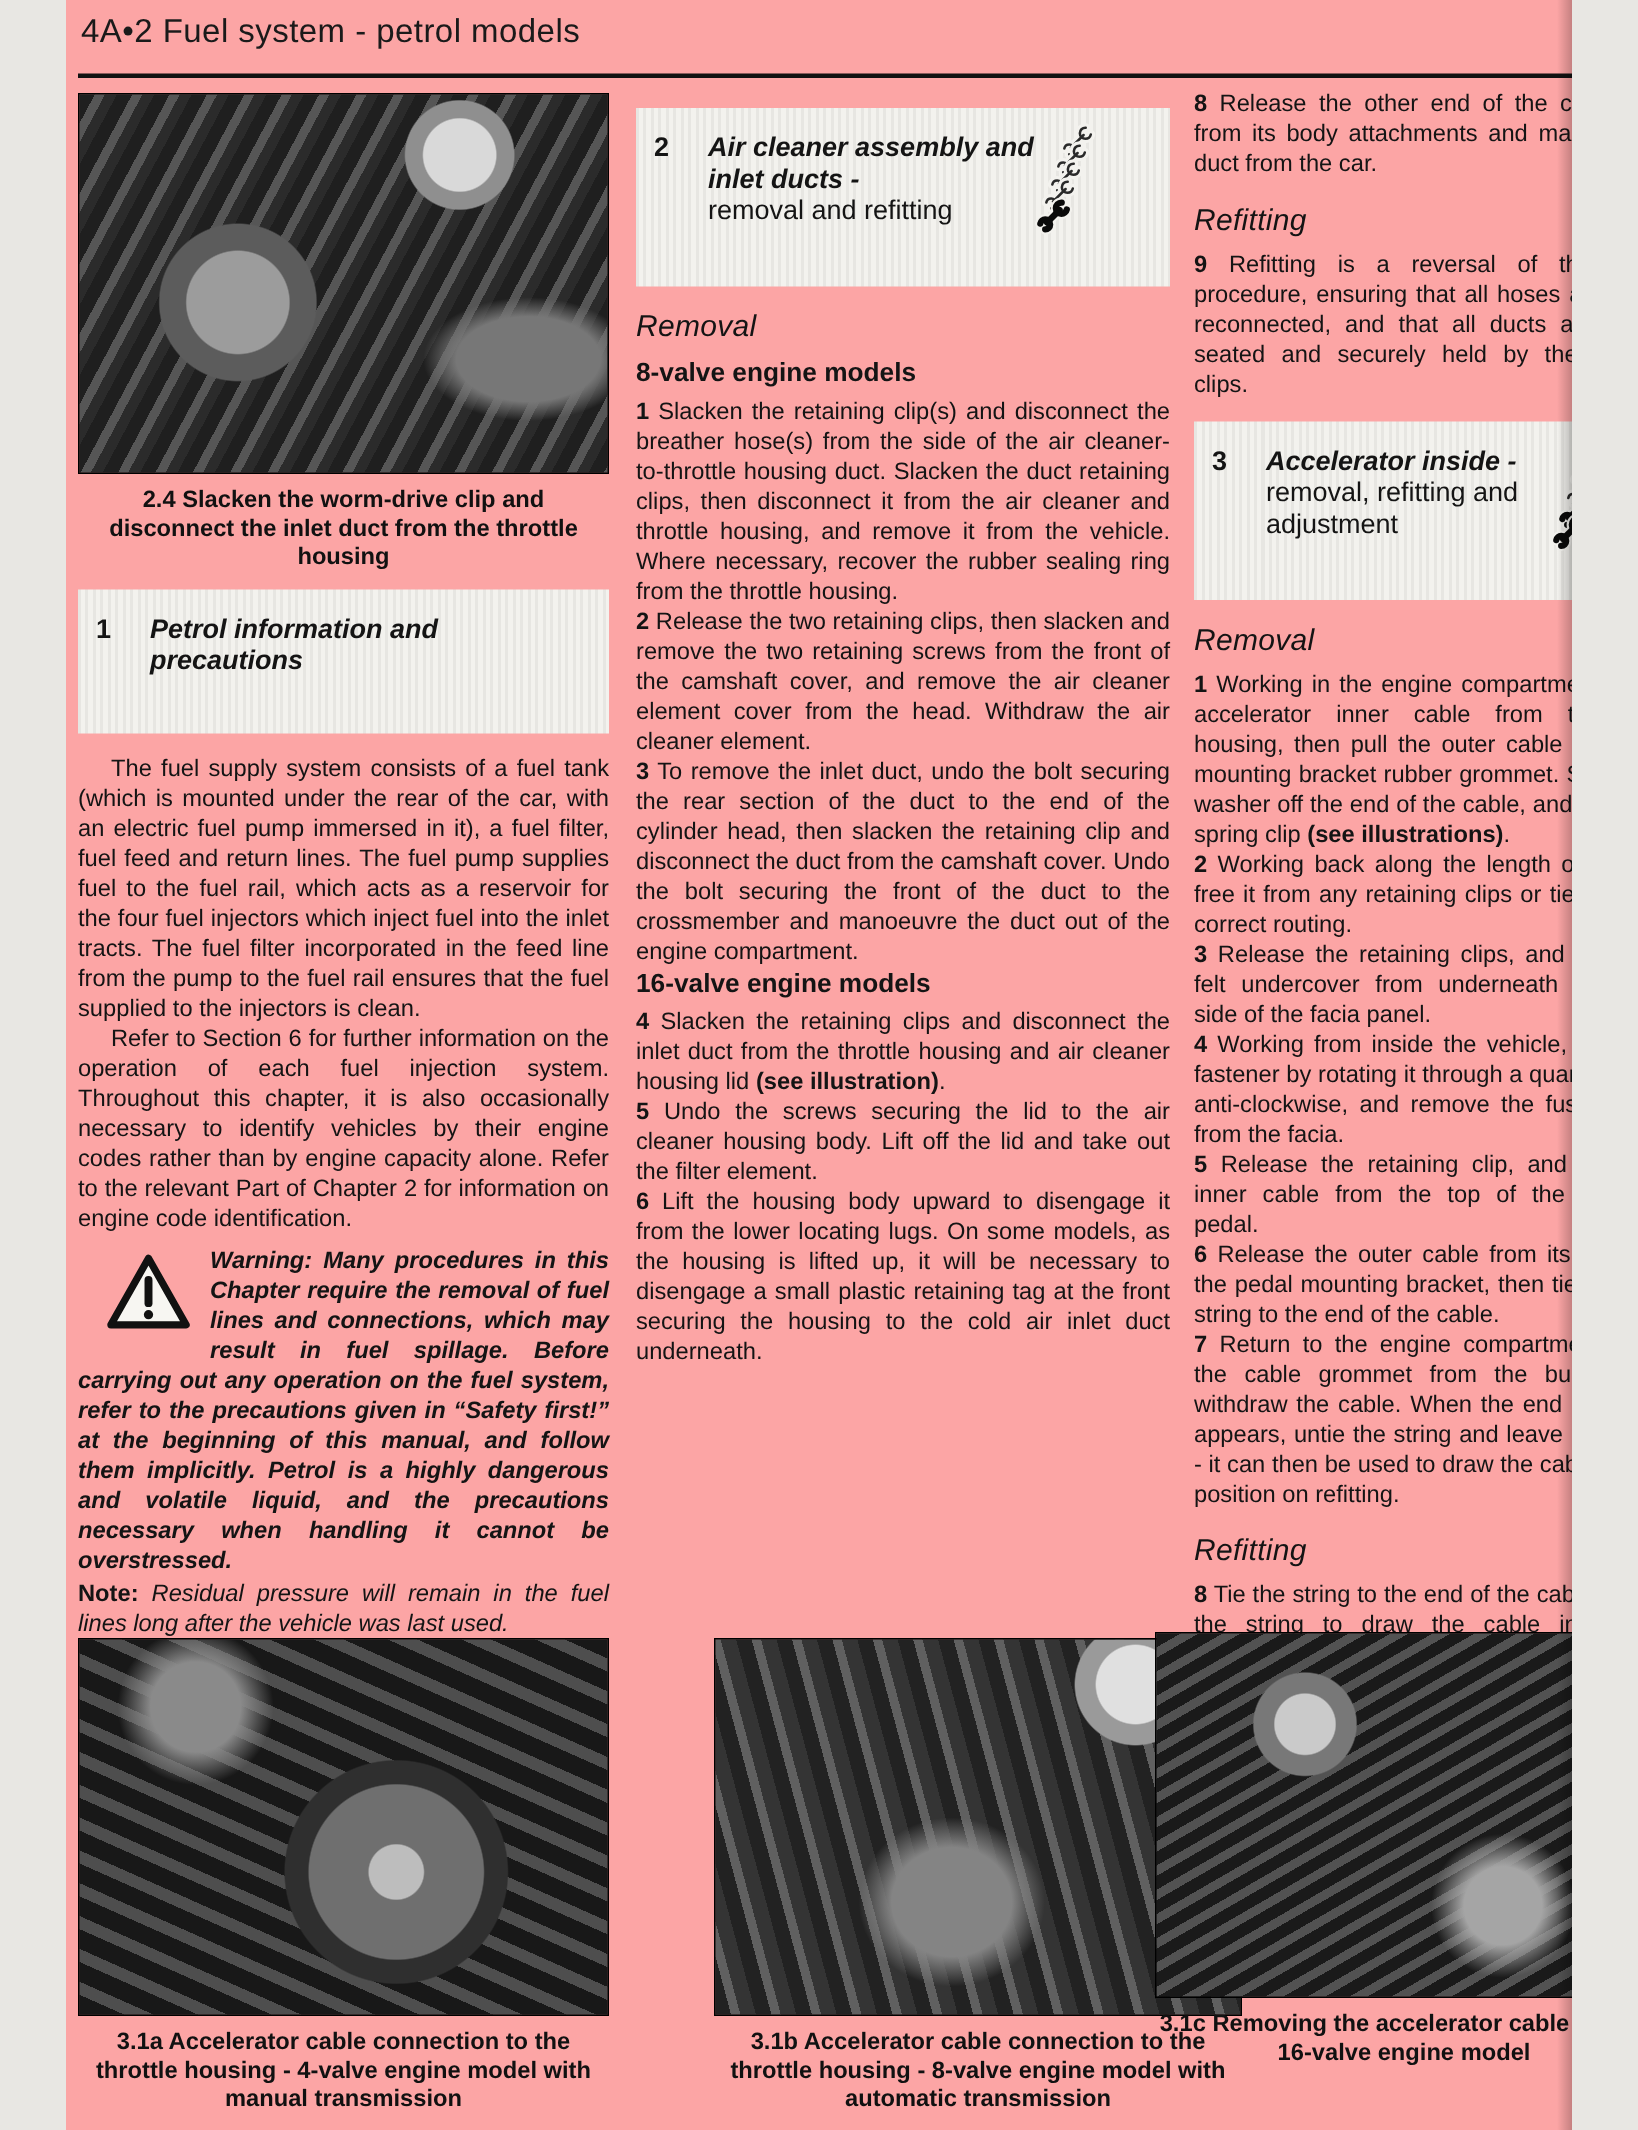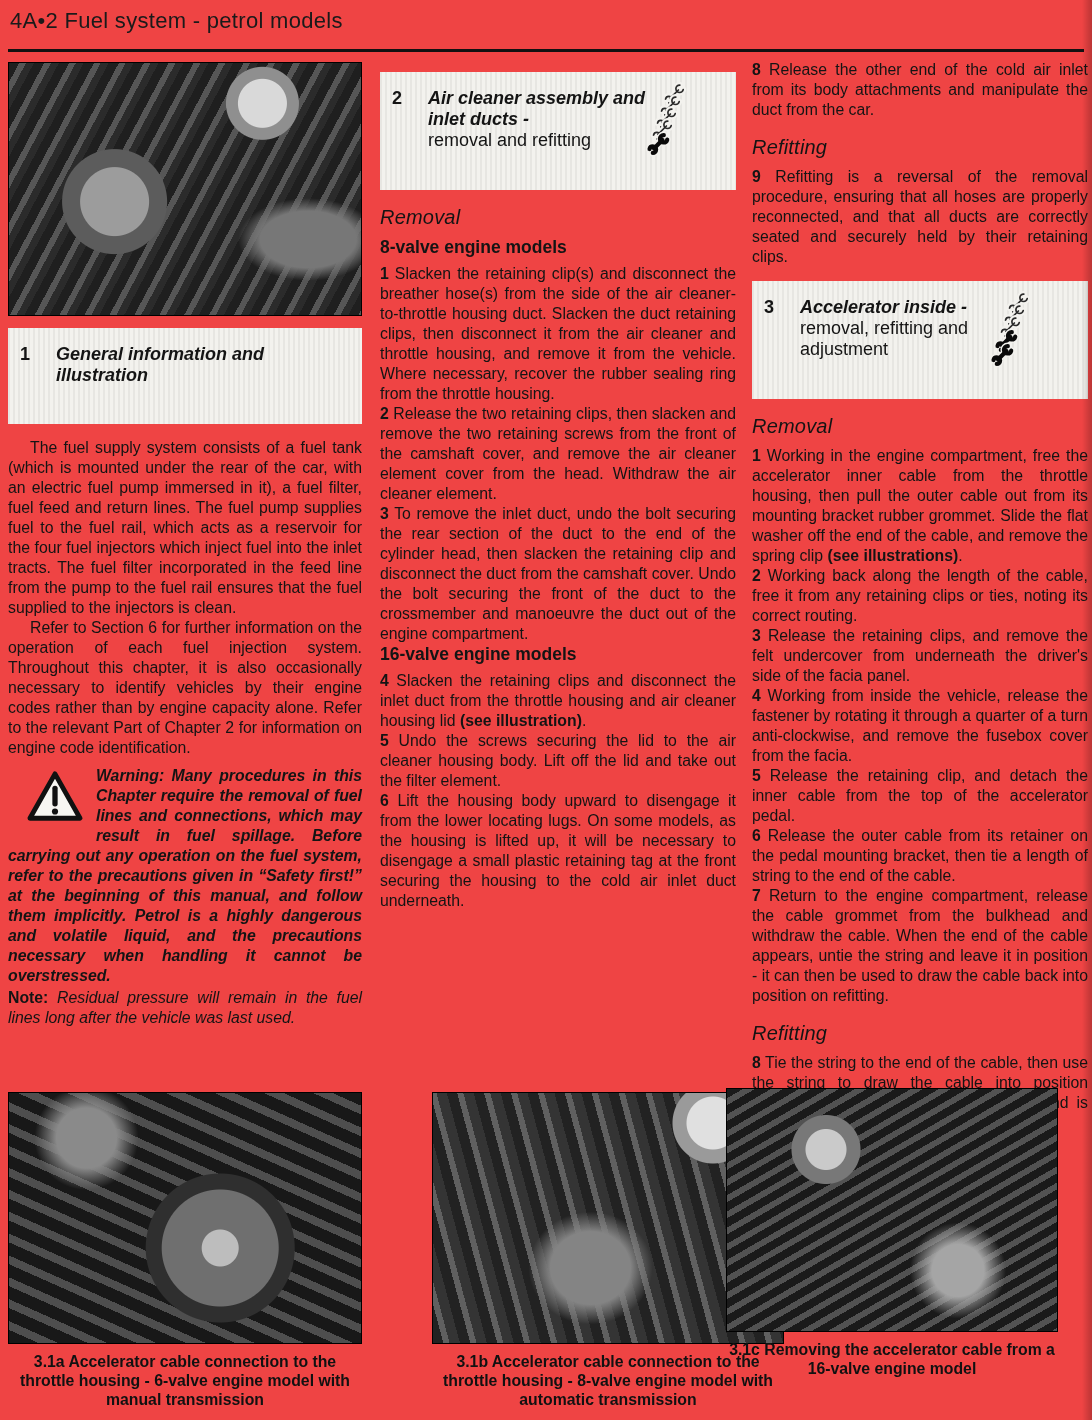--- a/index.html
+++ b/index.html
@@ -1,20 +1,20 @@
 <!DOCTYPE html>
 <html><head>
 <meta charset="utf-8">
 <style>
   html,body{margin:0;padding:0;background:#e8e7e3;}
   #page{
     position:relative;
-    width:1092px;height:1420px;
+    width:1004px;height:1420px;
     margin:0 auto;
-    background:#ef4444;
+    background:#fca5a5;
     font-family:"Liberation Sans","DejaVu Sans",sans-serif;
     color:#141414;
     overflow:hidden;
   }
   
   #edge-shade{
     position:absolute;top:0;right:0;width:10px;height:100%;
     background:linear-gradient(to right,rgba(0,0,0,0),rgba(0,0,0,0.22));
   }
   
@@ -122,24 +122,25 @@
       <g id="spanner">
         <path d="M8 16.4 L16.4 8" fill="none"></path>
         <circle cx="17.6" cy="6.8" r="3.7" fill="none" pathLength="100" stroke-dasharray="72 28" stroke-dashoffset="-4"></circle>
         <circle cx="6.8" cy="17.6" r="3.3" fill="none" pathLength="100" stroke-dasharray="72 28" stroke-dashoffset="47"></circle>
       </g>
     </defs>
   </svg>
 
   <div class="col" id="col-left">
     <div class="photo" style="width:352px;height:252px;"></div>
+    <div class="caption" style="width:354px;">2.4  Slacken the worm-drive clip and disconnect the inlet duct from the throttle housing</div>
 
     <div class="section-box mt12" style="min-height:62px;">
       <span class="sec-num">1</span>
-      <span class="sec-title" style="max-width:250px;"><span class="t-bold">General information and illustration</span></span>
+      <span class="sec-title" style="max-width:250px;"><span class="t-bold">Petrol information and precautions</span></span>
     </div>
 
     <p class="body-text indent mt14">The fuel supply system consists of a fuel tank (which is mounted under the rear of the car, with an electric fuel pump immersed in it), a fuel filter, fuel feed and return lines. The fuel pump supplies fuel to the fuel rail, which acts as a reservoir for the four fuel injectors which inject fuel into the inlet tracts. The fuel filter incorporated in the feed line from the pump to the fuel rail ensures that the fuel supplied to the injectors is clean.</p>
     <p class="body-text indent">Refer to Section 6 for further information on the operation of each fuel injection system. Throughout this chapter, it is also occasionally necessary to identify vehicles by their engine codes rather than by engine capacity alone. Refer to the relevant Part of Chapter 2 for information on engine code identification.</p>
 
     <div class="warning-block">
       <span class="warn-icon">
         <svg width="58" height="54" viewBox="0 0 60 56">
           <polygon points="30,4 56,50 4,50" fill="#f7f6f2" stroke="#111" stroke-width="5" stroke-linejoin="round"></polygon>
           <line x1="30" y1="19" x2="30" y2="35" stroke="#111" stroke-width="5.5" stroke-linecap="round"></line>
@@ -249,21 +250,21 @@
     <p class="body-text"><span class="num">6</span><span> Release the outer cable from its retainer on the pedal mounting bracket, then tie a length of string to the end of the cable.</span></p>
     <p class="body-text"><span class="num">7</span><span> Return to the engine compartment, release the cable grommet from the bulkhead and withdraw the cable. When the end of the cable appears, untie the string and leave it in position - it can then be used to draw the cable back into position on refitting.</span></p>
 
     <div class="h-removal">Refitting</div>
 
     <p class="body-text"><span class="num">8</span><span> Tie the string to the end of the cable, then use the string to draw the cable into position through the bulkhead. Once the cable end is visible, untie the string, then clip the outer</span></p>
   </div>
 
   <div class="photo-block" style="left:8px;top:1092px;width:354px;">
     <div class="photo v2" style="width:352px;height:250px;"></div>
-    <div class="caption">3.1a  Accelerator cable connection to the throttle housing - 6-valve engine model with manual transmission</div>
+    <div class="caption">3.1a  Accelerator cable connection to the throttle housing - 4-valve engine model with manual transmission</div>
   </div>
   <div class="photo-block" style="left:384px;top:1092px;width:352px;padding-left:48px;">
     <div class="photo v3" style="width:350px;height:250px;"></div>
     <div class="caption">3.1b  Accelerator cable connection to the throttle housing - 8-valve engine model with automatic transmission</div>
   </div>
   <div class="photo-block" style="left:726px;top:1088px;width:332px;">
     <div class="photo v4" style="width:330px;height:242px;"></div>
     <div class="caption">3.1c  Removing the accelerator cable from a 16-valve engine model</div>
   </div>
 

